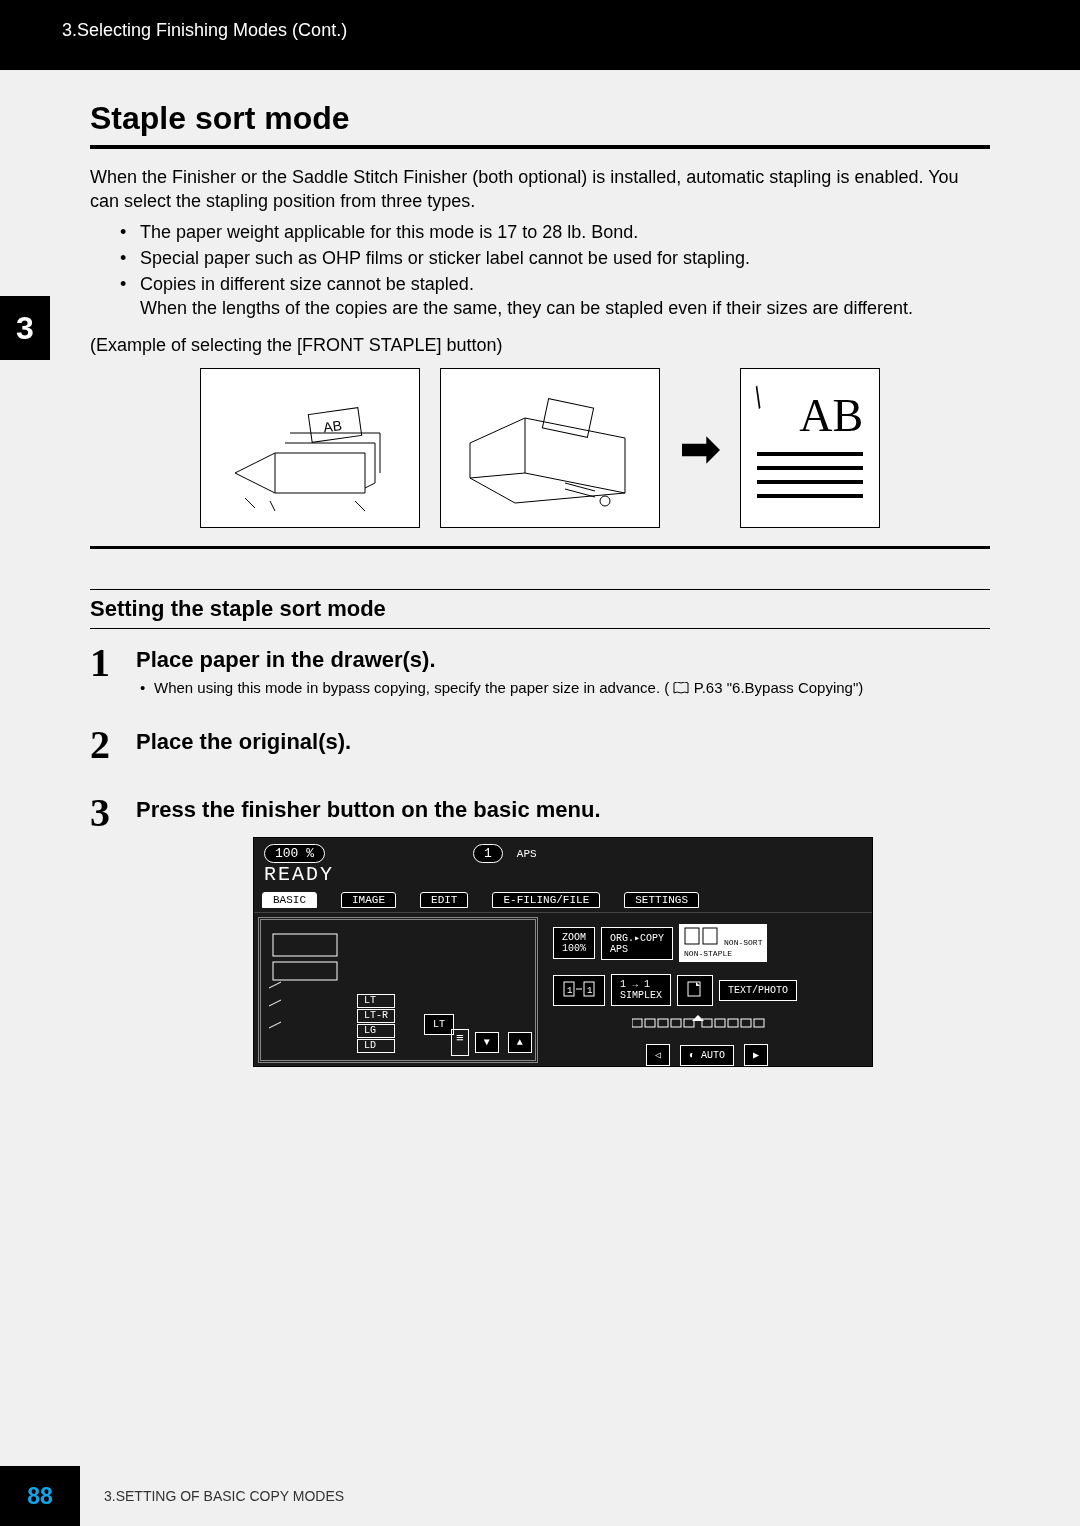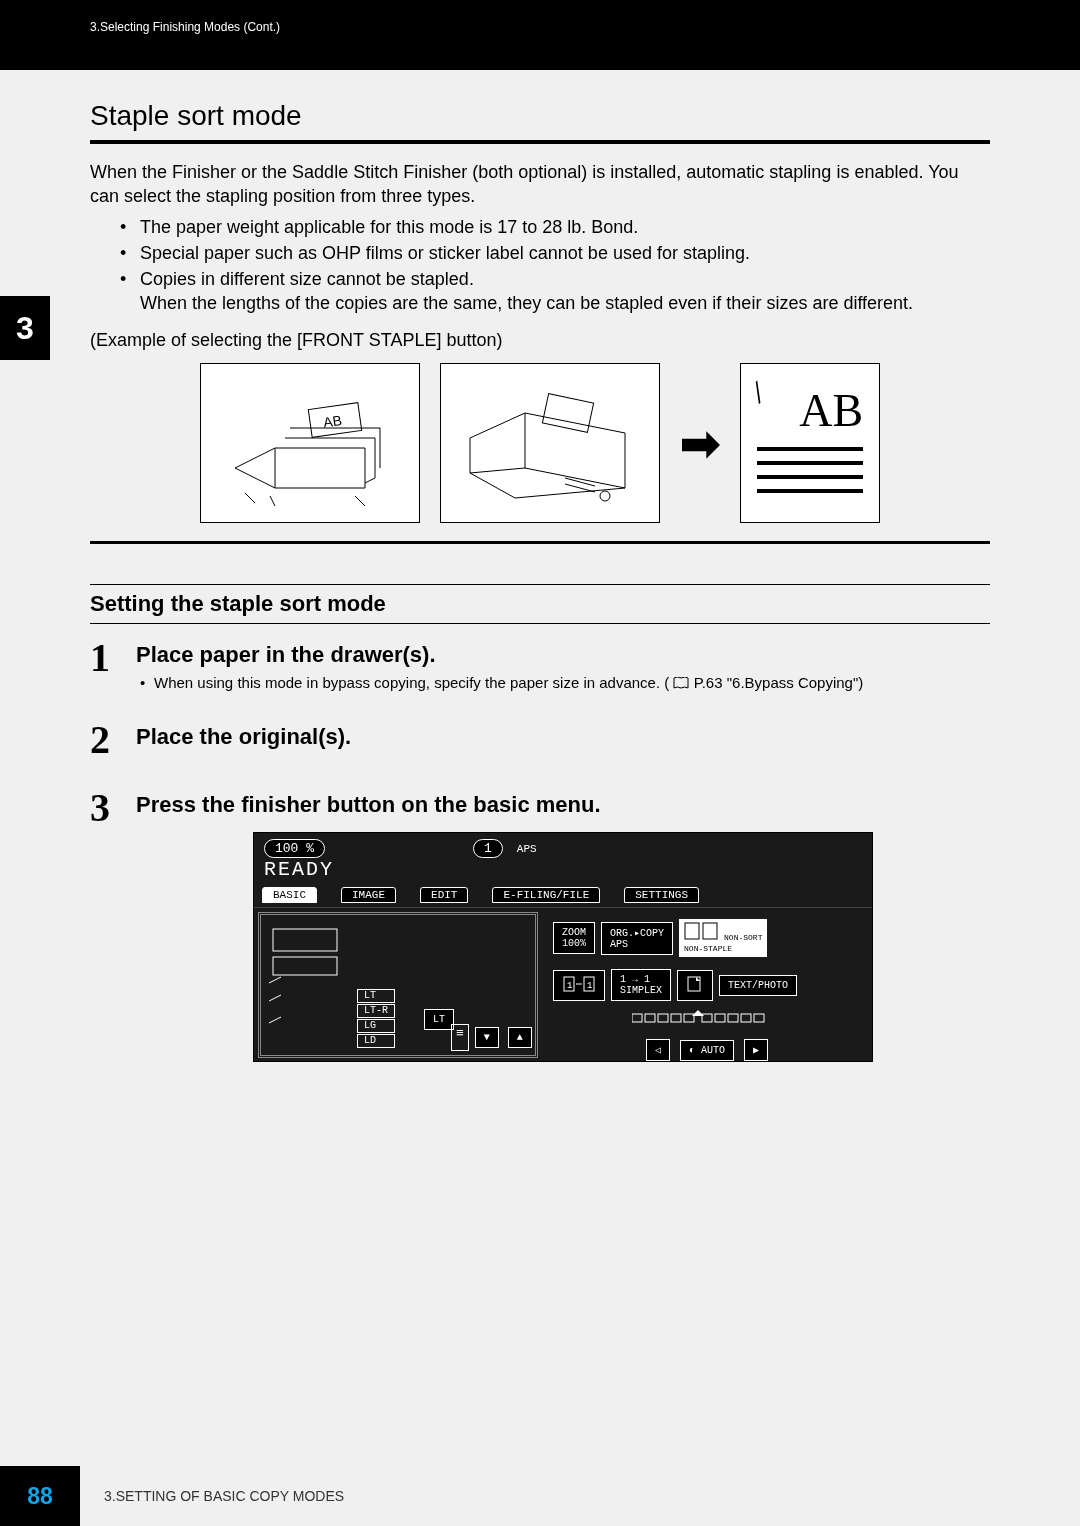--- a/index.html
+++ b/index.html
@@ -8,29 +8,29 @@
     height: 1526px;
     background: #f0f0f0;
     font-family: Arial, Helvetica, sans-serif;
     color: #000;
     position: relative;
   }
   .header-bar {
     background: #000;
     color: #fff;
     height: 70px;
-    padding: 20px 0 0 90px;
-    font-size: 12px;
+    padding: 20px 0 0 62px;
+    font-size: 18px;
   }
   .content {
     padding: 30px 90px 0 90px;
   }
   .section-title {
-    font-size: 28px;
-    font-weight: normal;
+    font-size: 32px;
+    font-weight: bold;
     margin-bottom: 8px;
   }
   .thick-rule {
     border: none;
     border-top: 4px solid #000;
     margin-bottom: 16px;
   }
   .medium-rule {
     border: none;
     border-top: 3px solid #000;

